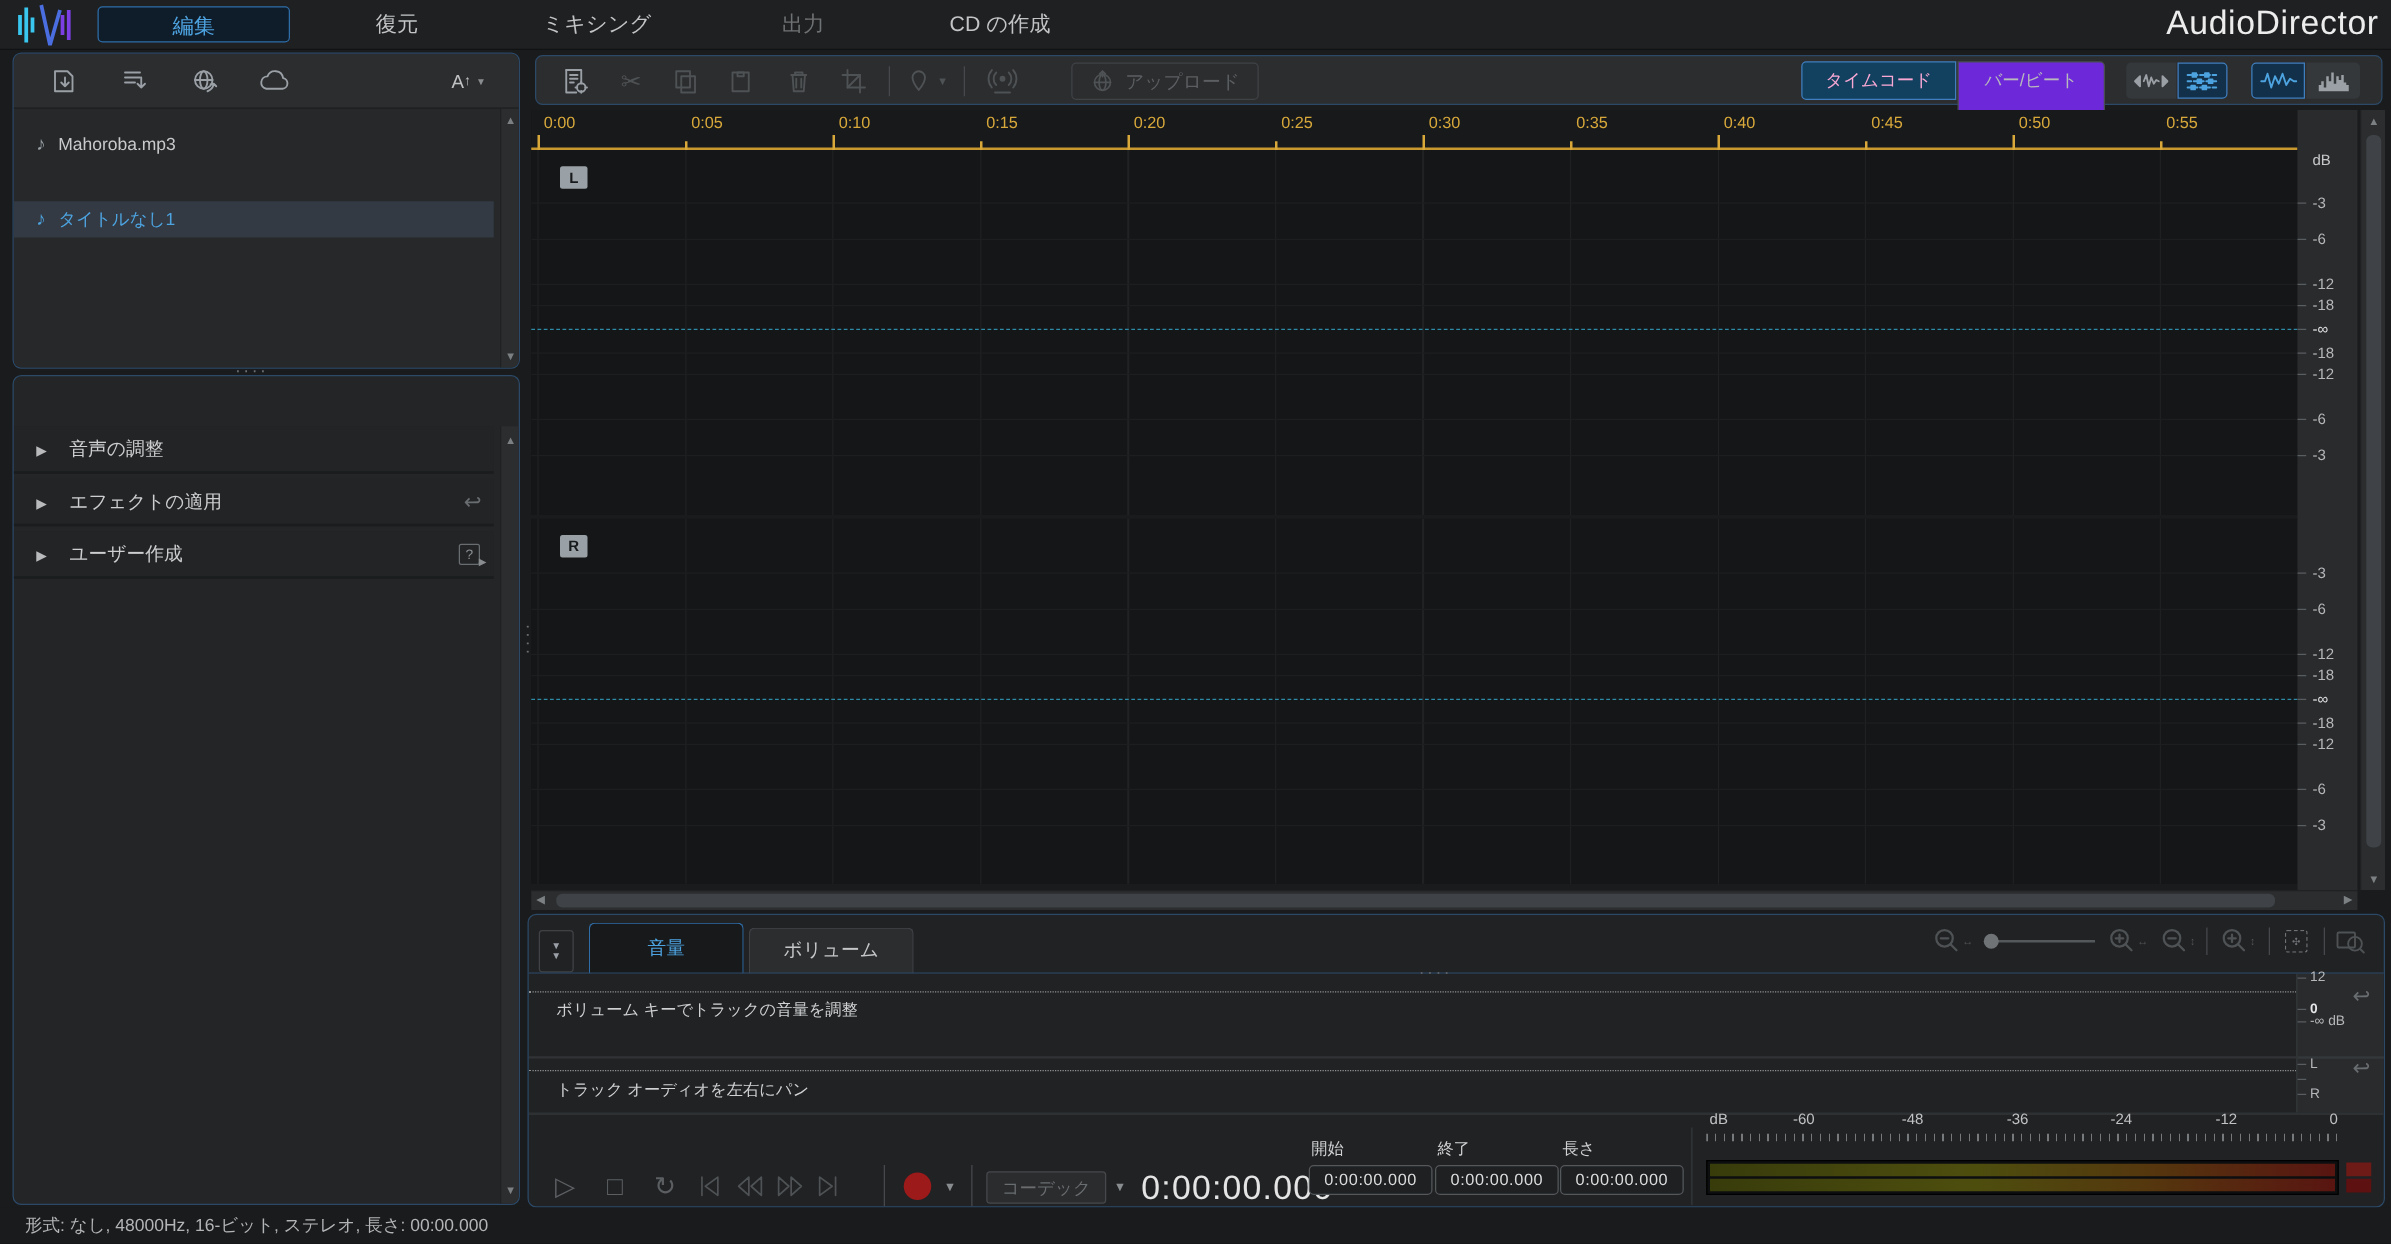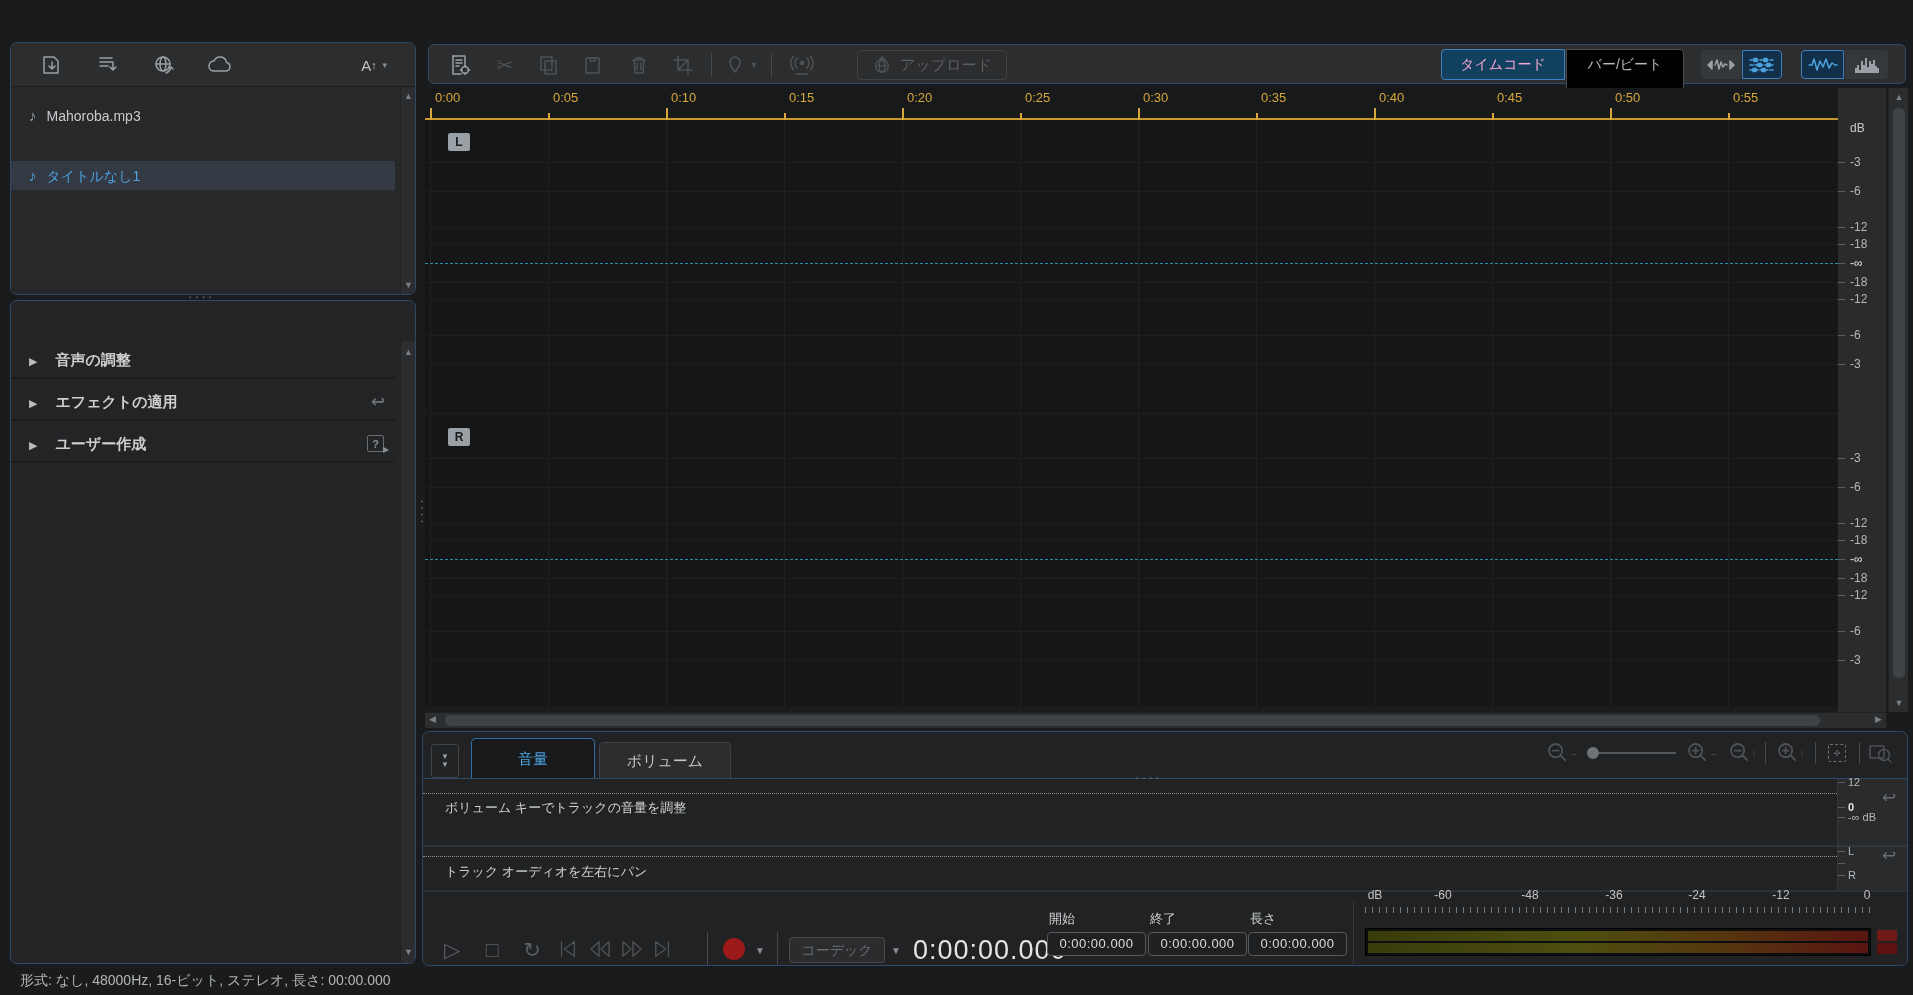--- a/index.html
+++ b/index.html
@@ -26,21 +26,21 @@
   .frow{position:absolute;left:0;width:384px;height:29px;line-height:29px;font-size:14px;color:#c8cacc;}
   .frow .note{color:#9aa0a6;margin:0 10px 0 18px;font-size:15px;}
   .frow.sel{background:#333a43;color:#4da3e0;}
   .frow.sel .note{color:#4da3e0;}
   .scrollcol{position:absolute;width:15px;background:#2b2d2f;border-left:1px solid #1f2123;}
   .sarrow{position:absolute;left:0;width:15px;text-align:center;font-size:9px;color:#7d8083;}
   .sthumb{position:absolute;left:2px;width:11px;background:#3f4246;border-radius:5px;}
   .handledots{position:absolute;color:#6f7275;font-size:14px;letter-spacing:2px;line-height:6px;}
   
   .adjhead{position:absolute;left:0;top:0;right:0;height:38px;line-height:38px;background:#2b2d2f;font-size:15px;color:#d2d4d6;padding-left:18px;border-bottom:1px solid #1a1c1e;}
-  .adjrow{position:absolute;left:0;width:384px;height:38px;line-height:38px;background:#222426;border-bottom:2px solid #1a1c1e;font-size:15px;color:#cdced0;font-weight:bold;}
+  .adjrow{position:absolute;left:0;width:384px;height:38px;line-height:38px;background:#222426;border-bottom:2px solid #1a1c1e;font-size:15px;color:#cdced0;}
   .adjrow .tri{color:#b8babc;font-size:11px;margin:0 18px 0 18px;}
   
   .maintb{position:absolute;left:428px;top:44px;width:1478px;height:40px;background:#2b2d2f;border:1px solid #2c4a68;border-radius:6px;}
   .vdiv{position:absolute;top:8px;width:1px;height:24px;background:#46494c;}
   .ruler{position:absolute;left:425px;top:88px;width:1413px;height:32px;background:#17191b;border-bottom:2px solid #c9992f;}
   .rtick{position:absolute;top:0;height:32px;}
   .rtick .mark{position:absolute;left:0;bottom:0;width:2px;background:#d8a83a;}
   .rtick .lab{position:absolute;left:5px;top:2px;font-size:13px;color:#d8a83a;}
   .track{position:absolute;left:425px;width:1413px;height:292px;background:#141617;
      background-image:repeating-linear-gradient(to right,#202224 0,#202224 1px,transparent 1px,transparent 118px);
@@ -65,20 +65,35 @@
   .field{position:absolute;height:24px;background:#1e2022;border:1px solid #55585b;border-radius:4px;color:#dcdcdc;font-size:13px;text-align:center;line-height:22px;letter-spacing:.5px;}
   .flabel{position:absolute;font-size:13px;color:#cfd1d3;}
   .mtick{position:absolute;transform:translateX(-50%);font-size:12px;color:#c0c2c4;}
   .statusbar{position:absolute;left:0;top:966px;width:1913px;height:29px;background:#191b1d;font-size:14px;color:#b2b4b6;line-height:28px;padding-left:20px;}
 </style>
 </head>
 <body>
 
 <div class="app">
 
+  <div class="topbar">
+    <span class="abs" style="left:10px;top:2px">
+      <svg width="52" height="36" viewBox="0 0 52 36">
+        <path d="M6 10 v16 M11 4 v28 M16 12 v12" stroke="#39c7f0" stroke-width="3" fill="none"></path>
+        <path d="M23 2 L30 34 L38 6" stroke="#4a6de0" stroke-width="3" fill="none"></path>
+        <path d="M40 10 v16 M45 6 v24" stroke="#7b3fe4" stroke-width="3" fill="none"></path>
+      </svg>
+    </span>
+    <div class="navtab sel" style="left:78px;width:154px">編集</div>
+    <div class="navtab" style="left:255px;width:125px">復元</div>
+    <div class="navtab" style="left:410px;width:135px">ミキシング</div>
+    <div class="navtab dim" style="left:580px;width:125px">出力</div>
+    <div class="navtab" style="left:725px;width:150px">CD の作成</div>
+    <div class="apptitle">AudioDirector</div>
+  </div>
 
   <div class="panel" style="left:10px;top:42px;width:406px;height:253px">
     <div class="strip">
       <span class="ibtn" style="left:26px;top:8px;width:30px;height:28px">
         <svg width="24" height="24" viewBox="0 0 24 24" class="sgray">
             <path d="M4 4 h10 l4 4 v12 h-14 z"></path>
             <path d="M12 9 v7 M12 16 l-3 -3 M12 16 l3 -3"></path>
           </svg>
       </span>
       <span class="ibtn" style="left:82px;top:8px;width:30px;height:28px">
@@ -198,21 +213,21 @@
             <circle cx="11" cy="12" r="7"></circle>
             <ellipse cx="11" cy="12" rx="3" ry="7"></ellipse>
             <path d="M4 12 h14"></path>
             <path d="M11 7 v-5 M11 2 l-2.5 2.5 M11 2 l2.5 2.5"></path>
           </svg>
       </span>
       <span style="color:#5c5f62;font-size:15px">アップロード</span>
     </div>
 
     <div class="abs" style="left:1012px;top:4px;width:124px;height:31px;background:#12405f;border:1px solid #3f7fbf;border-radius:4px 0 0 4px;color:#f9a8d4;font-size:14px;text-align:center;line-height:29px">タイムコード</div>
-    <div class="abs" style="left:1137px;top:4px;width:118px;height:45px;background:#000000;border:1px solid #4a4d50;border-radius:0 4px 4px 0;color:#b8babc;font-size:14px;text-align:center;line-height:29px">バー/ビート</div>
+    <div class="abs" style="left:1137px;top:4px;width:118px;height:45px;background:#6d28d9;border:1px solid #4a4d50;border-radius:0 4px 4px 0;color:#b8babc;font-size:14px;text-align:center;line-height:29px">バー/ビート</div>
     <span class="ibtn" style="left:1272px;top:5px;width:40px;height:29px;background:#35383b;border-radius:4px 0 0 4px">
       <svg width="28" height="18" viewBox="0 0 28 18" class="sgray">
           <path d="M1 9 l4 -4 v8 z" fill="#9aa0a6"></path>
           <path d="M27 9 l-4 -4 v8 z" fill="#9aa0a6"></path>
           <path d="M8 9 l2 -5 2 9 2 -7 2 5 2 -3 2 1"></path>
         </svg>
     </span>
     <span class="ibtn" style="left:1313px;top:5px;width:40px;height:29px;background:#123049;border:1px solid #3f7fbf;border-radius:0 4px 4px 0">
       <svg width="26" height="18" viewBox="0 0 26 18" class="sblue">
           <path d="M1 4 h24 M1 9 h24 M1 14 h24" stroke-dasharray="3 2"></path>

